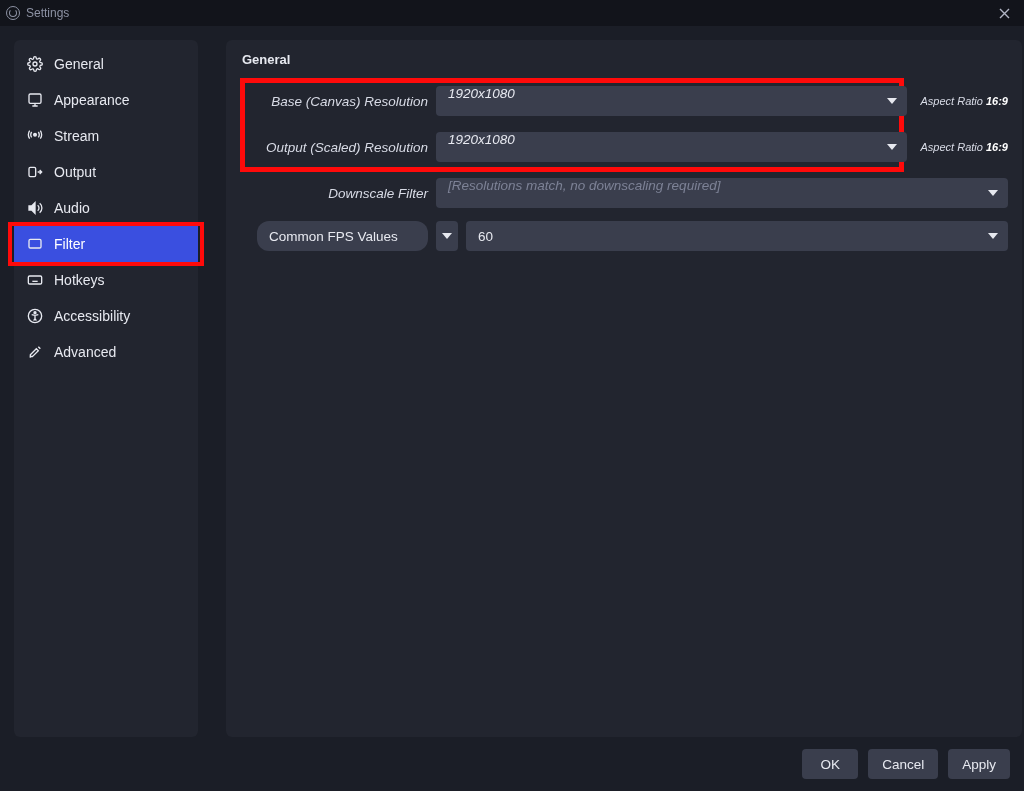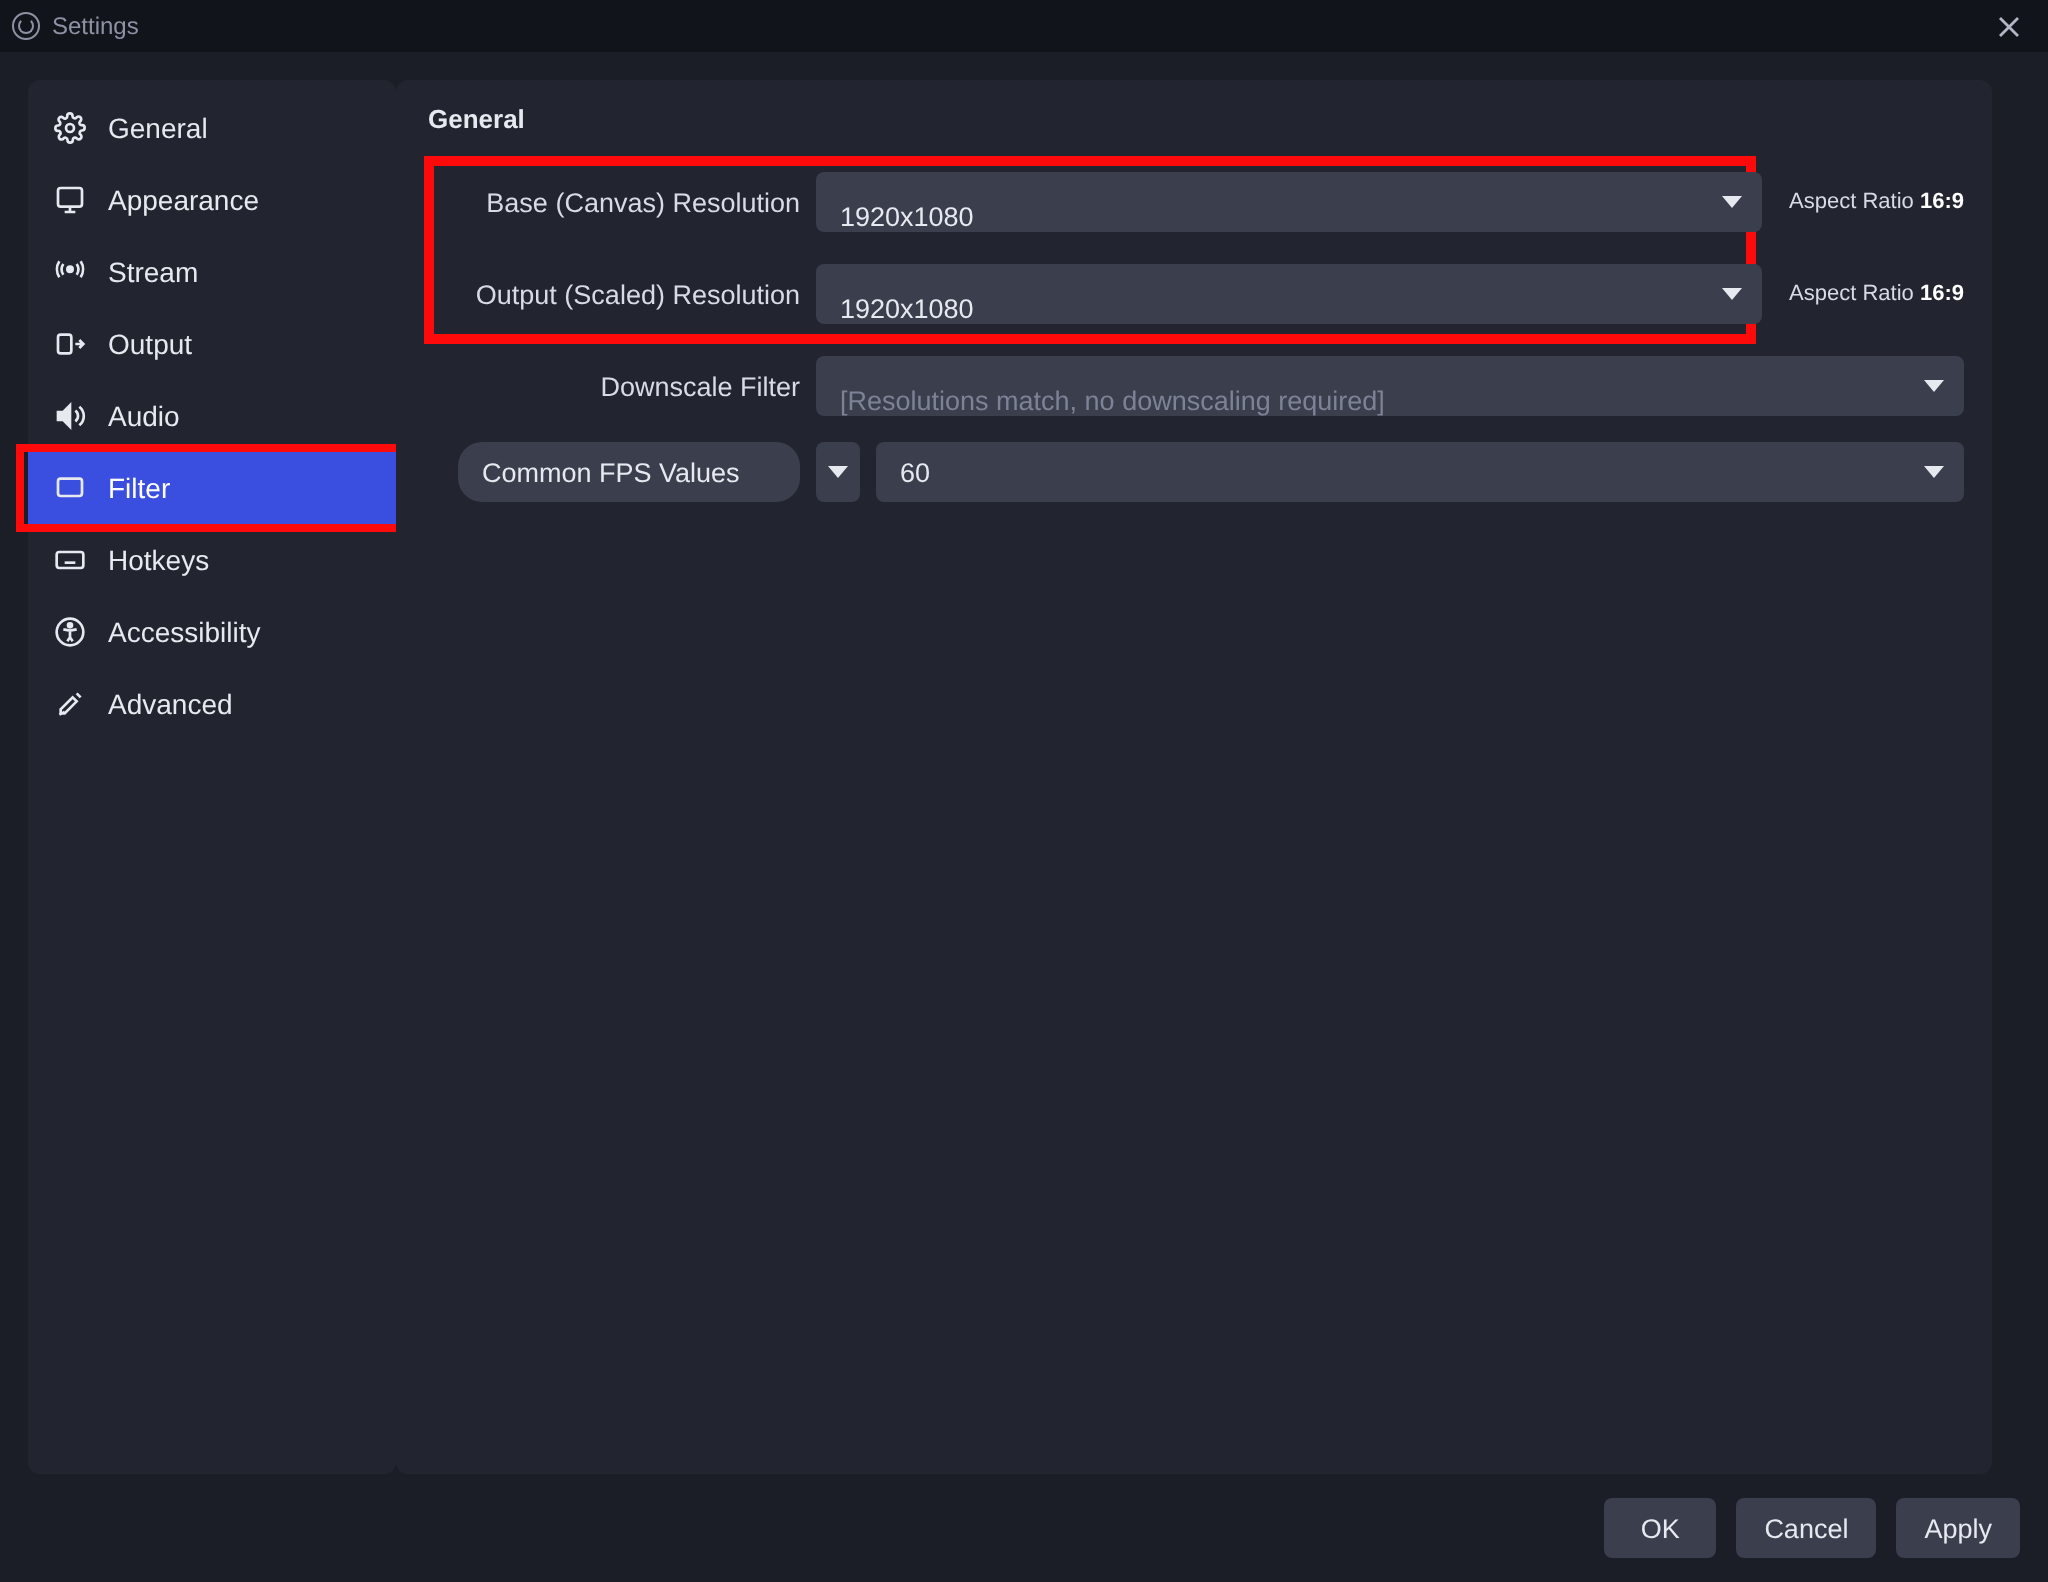--- a/index.html
+++ b/index.html
@@ -36,22 +36,22 @@
     position:relative;
   }
   .obs-logo::after{
     content:""; position:absolute; inset:2px;
     border:1px solid #8d92a4; border-radius:50%;
     border-top-color:transparent;
   }
 
   
   .main {
-    flex:1; display:flex; gap:0;
-    padding:14px 28px 0 14px;
+    flex:1; display:flex; gap:28px;
+    padding:14px 2px 0 14px;
     min-height:0;
   }
 
   
   .sidebar {
     width:184px;
     background:#22252f;
     border-radius:6px;
     padding:6px 0;
     display:flex; flex-direction:column;
@@ -95,37 +95,38 @@
     font-weight:700; font-size:13px; color:#e7e9f0;
     padding-left:2px;
   }
 
   .row {
     display:grid;
     grid-template-columns: 188px 1fr auto;
     align-items:center;
     column-gap:8px;
     height:36px;
+    font-style:italic;
   }
   .row .label {
     text-align:right;
     color:#d8dbe6;
     font-size:13.5px;
   }
   .aspect {
     color:#d8dbe6; font-size:11px; padding-left:6px;
   }
   .aspect b{ color:#ffffff; font-weight:700; }
 
   
   .combo {
     background:#3a3e4d;
     border-radius:4px;
     height:30px;
-    display:flex; align-items:flex-end;
+    display:flex; align-items:flex-start;
     padding:0 34px 0 12px;
     position:relative;
     color:#e7e9f0;
     font-size:13.5px;
     cursor:pointer;
   }
   .combo.disabled { color:#7d8296; cursor:default; }
   .combo .caret {
     position:absolute; right:10px; top:50%; transform:translateY(-50%);
     width:0;height:0;

